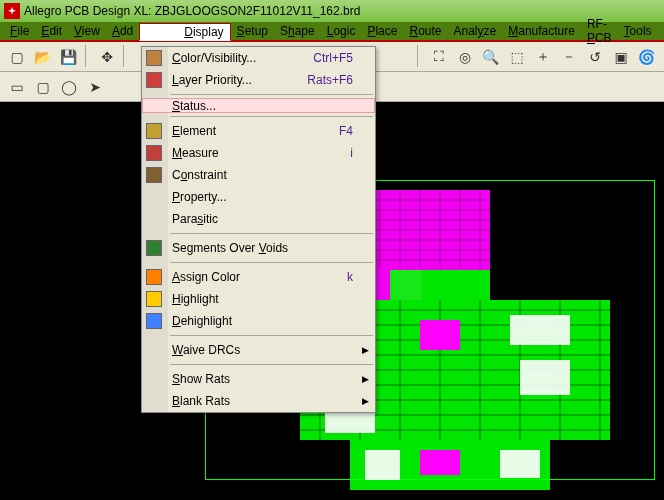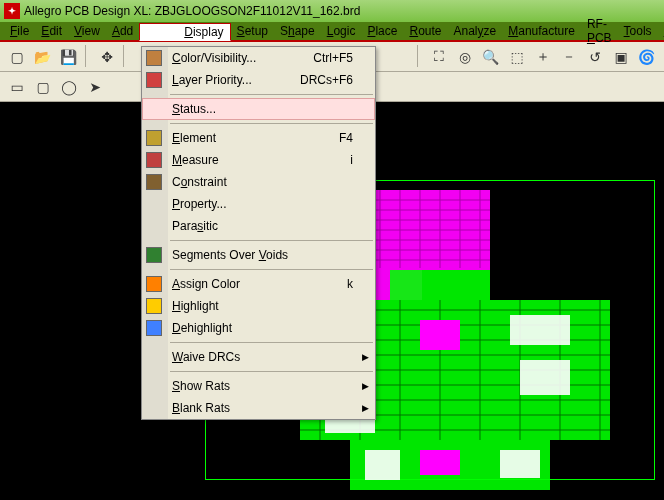--- a/index.html
+++ b/index.html
@@ -26,23 +26,23 @@
 
   .board-frame { position:absolute; top:180px; left:205px; width:450px; height:300px; border:1px solid #0f0; }
 
   .pcb { position:absolute; top:190px; left:270px; width:360px; height:300px; }
   .pcb svg{ width:100%; height:100%; }
 
   
   .dropdown { position: absolute; top: 46px; left: 141px; width: 235px; background: #ece9d8; border: 1px solid #888; box-shadow: 2px 2px 4px rgba(0,0,0,.3); z-index: 25; }
   .dropdown .iconcol { position:absolute; left:0; top:0; bottom:0; width:26px; background:#e0ddd0; }
   .dropdown .ditem { position:relative; height: 22px; display: flex; align-items: center; padding-left: 30px; padding-right: 22px; }
-  .dropdown .ditem.hover { background: #ffe0e0; border:1px solid #e0a0a0; padding-left:29px; padding-right:21px; height:22px; }
+  .dropdown .ditem.hover { background: #ffe0e0; border:1px solid #e0a0a0; padding-left:29px; padding-right:21px; height:15px; }
   .dropdown .ditem .lbl { flex: 1; }
-  .dropdown .ditem .short { color:#000000; }
+  .dropdown .ditem .short { color:#4c1d95; }
   .dropdown .ditem .arrow { position:absolute; right:6px; font-size:9px; }
   .dropdown .dsep { height:1px; background:#aca899; margin: 3px 2px 3px 28px; }
   .dropdown .ditem u { text-decoration: underline; }
   .dicon { position:absolute; left:4px; width:16px; height:16px; display:flex; align-items:center; justify-content:center; font-size:12px; }
 
 </style>
 </head>
 <body>
 
 <div class="titlebar">
@@ -177,21 +177,21 @@
   <div class="iconcol"></div>
   <div id="ddcontent">
       <div class="ditem">
         <span class="dicon" style="background:#c08040;border:1px solid #666"></span>
         <span class="lbl"><u>C</u>olor/Visibility...</span>
         <span class="short">Ctrl+F5</span>
       </div>
       <div class="ditem">
         <span class="dicon" style="background:#d04040;border:1px solid #666"></span>
         <span class="lbl"><u>L</u>ayer Priority...</span>
-        <span class="short">DRCs+F6</span>
+        <span class="short">Rats+F6</span>
       </div>
       <div class="dsep"></div>
       <div class="ditem hover">
         <span class="lbl"><u>S</u>tatus...</span>
       </div>
       <div class="dsep"></div>
       <div class="ditem">
         <span class="dicon" style="background:#c0a030;border:1px solid #666"></span>
         <span class="lbl"><u>E</u>lement</span>
         <span class="short">F4</span>

